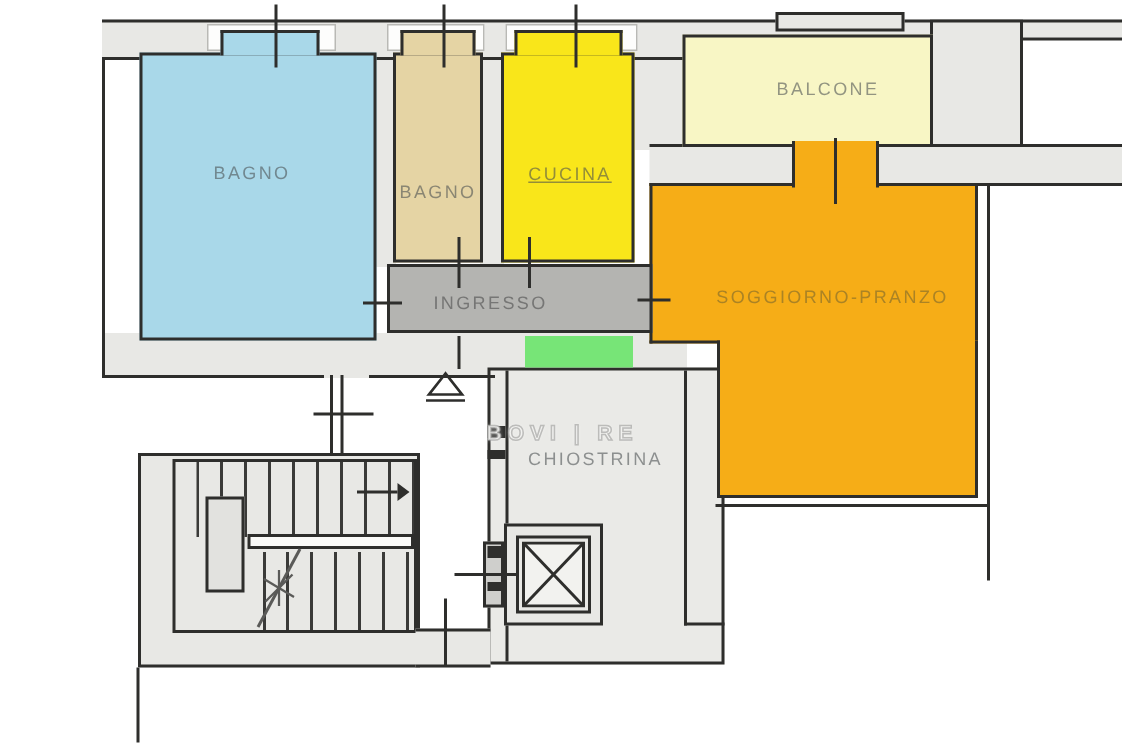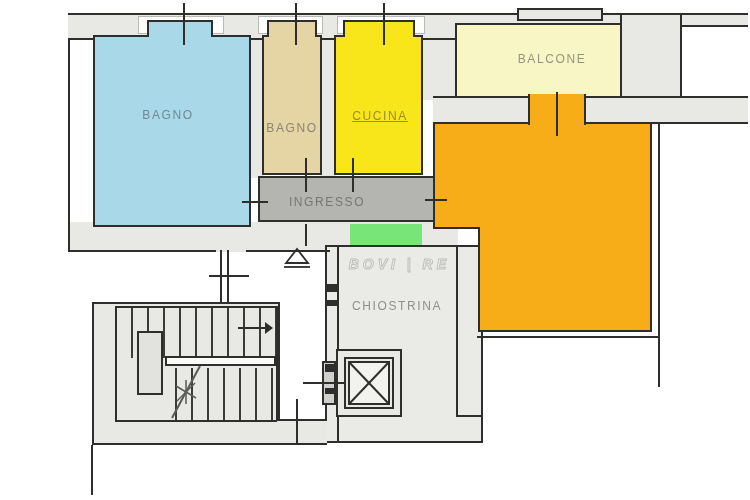--- a/index.html
+++ b/index.html
@@ -15,23 +15,23 @@
   .recess{background:#fdfdfc;border:1px solid #b9b9b5;box-sizing:border-box;}
   .room-label{position:absolute;transform:translate(-50%,-50%);font-size:12px;letter-spacing:1.6px;
     color:rgba(73,77,80,0.58);white-space:nowrap;font-weight:500;}
   .treads{background:repeating-linear-gradient(to right,#3a3a38 0 2px,transparent 2px 16px);}
   .jamb{background:#2e2e2c;}
   .wm-logo{position:absolute;left:303px;top:150px;width:144px;height:118px;text-align:center;
     font-family:"DejaVu Serif",serif;font-weight:bold;font-size:108px;line-height:108px;
     color:rgba(248,248,246,0.80);-webkit-text-stroke:1.5px rgba(175,175,172,0.65);
     text-shadow:0 0 5px rgba(255,255,255,0.55);}
   .wm-logo .b2{margin-left:-0.42em;}
-  .wm-brand{position:absolute;left:300px;top:256px;width:150px;text-align:right;font-size:14px;
+  .wm-brand{position:absolute;left:300px;top:280px;width:150px;text-align:center;font-size:14px;
     font-weight:bold;letter-spacing:4px;color:rgba(242,242,240,0.92);
-    -webkit-text-stroke:1px rgba(160,160,158,0.65);text-shadow:0 0 3px rgba(255,255,255,0.5);white-space:nowrap;font-style:italic;}
+    -webkit-text-stroke:1px rgba(160,160,158,0.65);text-shadow:0 0 3px rgba(255,255,255,0.5);white-space:nowrap;}
   svg{display:block;}
 </style>
 </head>
 <body>
 
 <div id="plan">
 
   <div class="abs band" style="left:68px;top:13px;width:680px;height:27px;"></div>
   <div class="abs" style="left:682px;top:25px;width:66px;height:15px;background:#fff;border-top:2px solid #2e2e2c;box-sizing:border-box;"></div>
   <div class="abs wall room" style="left:620px;top:13px;width:62px;height:87px;"></div>
@@ -125,18 +125,19 @@
 
   <svg class="abs" style="left:283px;top:246px;" width="28" height="24" viewBox="0 0 28 24">
     <polygon points="14,3 3,17 25,17" fill="none" stroke="#2e2e2c" stroke-width="1.8"></polygon>
     <line x1="1" y1="21" x2="27" y2="21" stroke="#2e2e2c" stroke-width="1.8"></line>
   </svg>
 
   <div class="room-label" style="left:168px;top:115px;">BAGNO</div>
   <div class="room-label" style="left:292px;top:128px;">BAGNO</div>
   <div class="room-label" style="left:380px;top:116px;text-decoration:underline;">CUCINA</div>
   <div class="room-label" style="left:552px;top:59px;">BALCONE</div>
+  <div class="room-label" style="left:555px;top:198px;color:rgba(125,105,45,0.62);">SOGGIORNO-PRANZO</div>
   <div class="room-label" style="left:327px;top:202px;color:rgba(85,85,85,0.65);">INGRESSO</div>
   <div class="room-label" style="left:397px;top:306px;">CHIOSTRINA</div>
 
   <div class="wm-brand">BOVI | RE</div>
 
 </div>
 
 </body></html>

